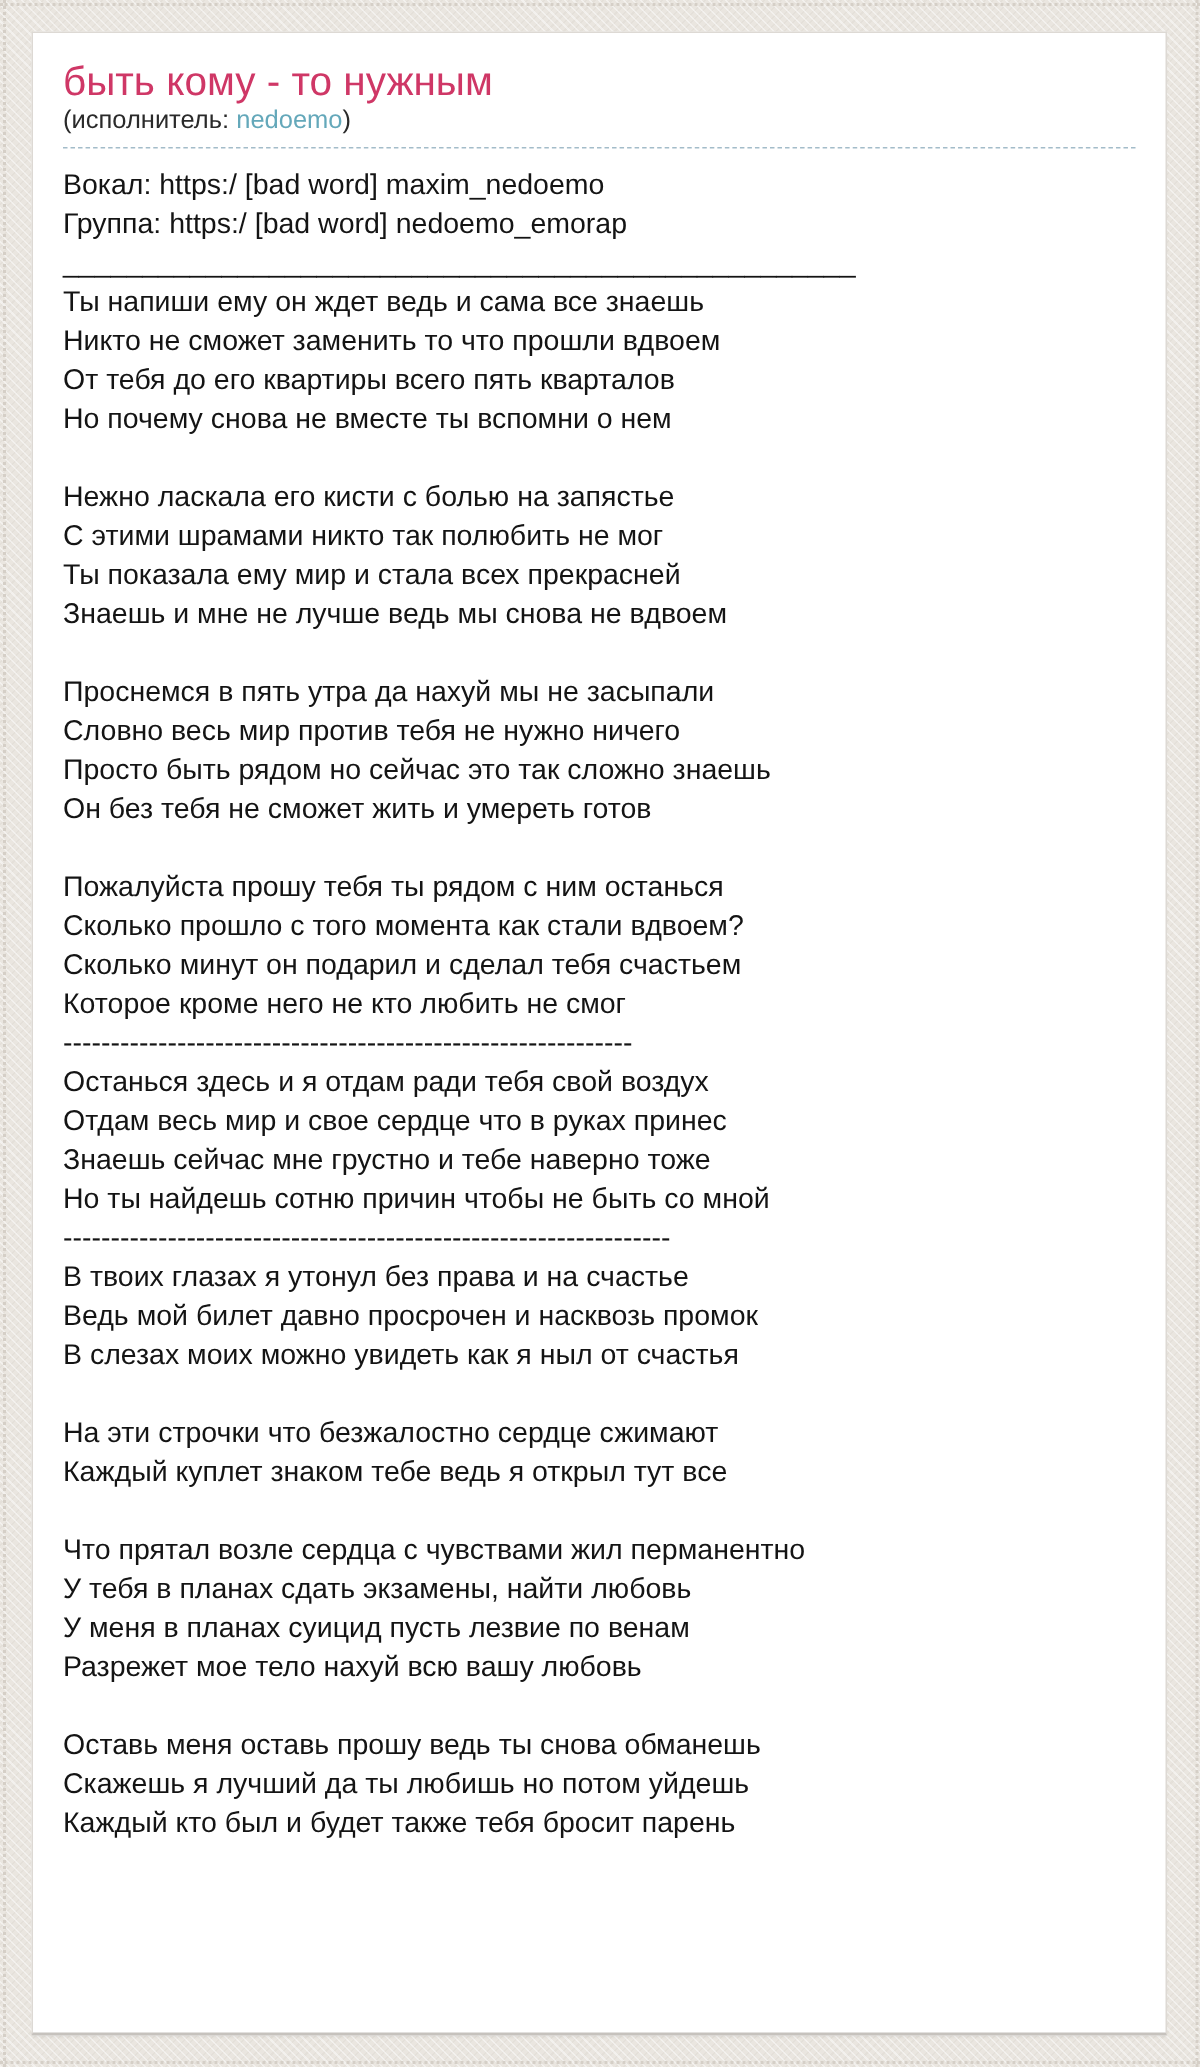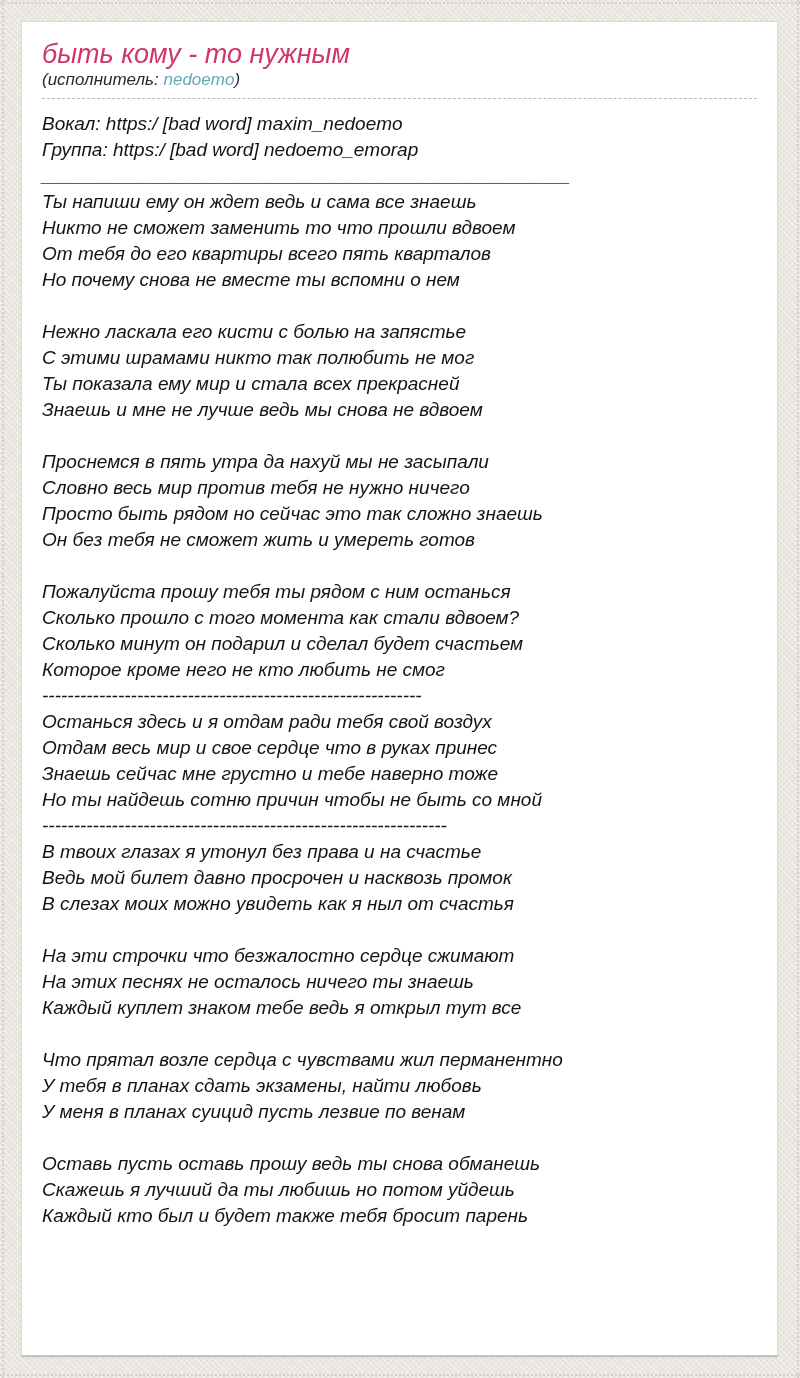--- a/index.html
+++ b/index.html
@@ -25,21 +25,20 @@
   .stitch-right{position:absolute;right:1px;top:0;bottom:0;width:0;border-left:2px dotted var(--stitch);}
   .stitch-top{position:absolute;left:0;right:0;top:2px;height:0;border-top:2px dotted var(--stitch);}
   .stitch-bottom{position:absolute;left:0;right:0;bottom:2px;height:0;border-top:2px dotted var(--stitch);}
   .card{
     position:absolute;left:21px;top:21px;width:757px;height:1336px;
     background:var(--card-bg);
     border:1px solid #ddd9d4;
     border-bottom:2px solid #c6c2bd;
     box-shadow:0 1px 2px rgba(0,0,0,0.06);
     padding:17px 20px 0 20px;
-    font-style:italic;
   }
   h1.song-title{
     margin:0;padding:0;
     font-size:27px;font-weight:400;line-height:30px;
     color:var(--title);
   }
   .artist-line{
     font-size:17px;line-height:22px;color:#2a2a2a;
     padding-bottom:7px;
     border-bottom:1px dashed var(--divider);
@@ -81,37 +80,37 @@
       <div class="lyric-line">Ты показала ему мир и стала всех прекрасней</div>
       <div class="lyric-line">Знаешь и мне не лучше ведь мы снова не вдвоем</div>
       <div class="lyric-line">&nbsp;</div>
       <div class="lyric-line">Проснемся в пять утра да нахуй мы не засыпали</div>
       <div class="lyric-line">Словно весь мир против тебя не нужно ничего</div>
       <div class="lyric-line">Просто быть рядом но сейчас это так сложно знаешь</div>
       <div class="lyric-line">Он без тебя не сможет жить и умереть готов</div>
       <div class="lyric-line">&nbsp;</div>
       <div class="lyric-line">Пожалуйста прошу тебя ты рядом с ним останься</div>
       <div class="lyric-line">Сколько прошло с того момента как стали вдвоем?</div>
-      <div class="lyric-line">Сколько минут он подарил и сделал будет счастьем</div>
+      <div class="lyric-line">Сколько минут он подарил и сделал тебя счастьем</div>
       <div class="lyric-line">Которое кроме него не кто любить не смог</div>
       <div class="lyric-line">------------------------------------------------------------</div>
       <div class="lyric-line">Останься здесь и я отдам ради тебя свой воздух</div>
       <div class="lyric-line">Отдам весь мир и свое сердце что в руках принес</div>
       <div class="lyric-line">Знаешь сейчас мне грустно и тебе наверно тоже</div>
       <div class="lyric-line">Но ты найдешь сотню причин чтобы не быть со мной</div>
       <div class="lyric-line">----------------------------------------------------------------</div>
       <div class="lyric-line">В твоих глазах я утонул без права и на счастье</div>
       <div class="lyric-line">Ведь мой билет давно просрочен и насквозь промок</div>
       <div class="lyric-line">В слезах моих можно увидеть как я ныл от счастья</div>
       <div class="lyric-line">&nbsp;</div>
       <div class="lyric-line">На эти строчки что безжалостно сердце сжимают</div>
-      <div class="lyric-line">На этих песнях не осталось ничего ты знаешь</div>
       <div class="lyric-line">Каждый куплет знаком тебе ведь я открыл тут все</div>
       <div class="lyric-line">&nbsp;</div>
       <div class="lyric-line">Что прятал возле сердца с чувствами жил перманентно</div>
       <div class="lyric-line">У тебя в планах сдать экзамены, найти любовь</div>
       <div class="lyric-line">У меня в планах суицид пусть лезвие по венам</div>
+      <div class="lyric-line">Разрежет мое тело нахуй всю вашу любовь</div>
       <div class="lyric-line">&nbsp;</div>
-      <div class="lyric-line">Оставь пусть оставь прошу ведь ты снова обманешь</div>
+      <div class="lyric-line">Оставь меня оставь прошу ведь ты снова обманешь</div>
       <div class="lyric-line">Скажешь я лучший да ты любишь но потом уйдешь</div>
       <div class="lyric-line">Каждый кто был и будет также тебя бросит парень</div>
     </div>
 </div>
 
 </body></html>

